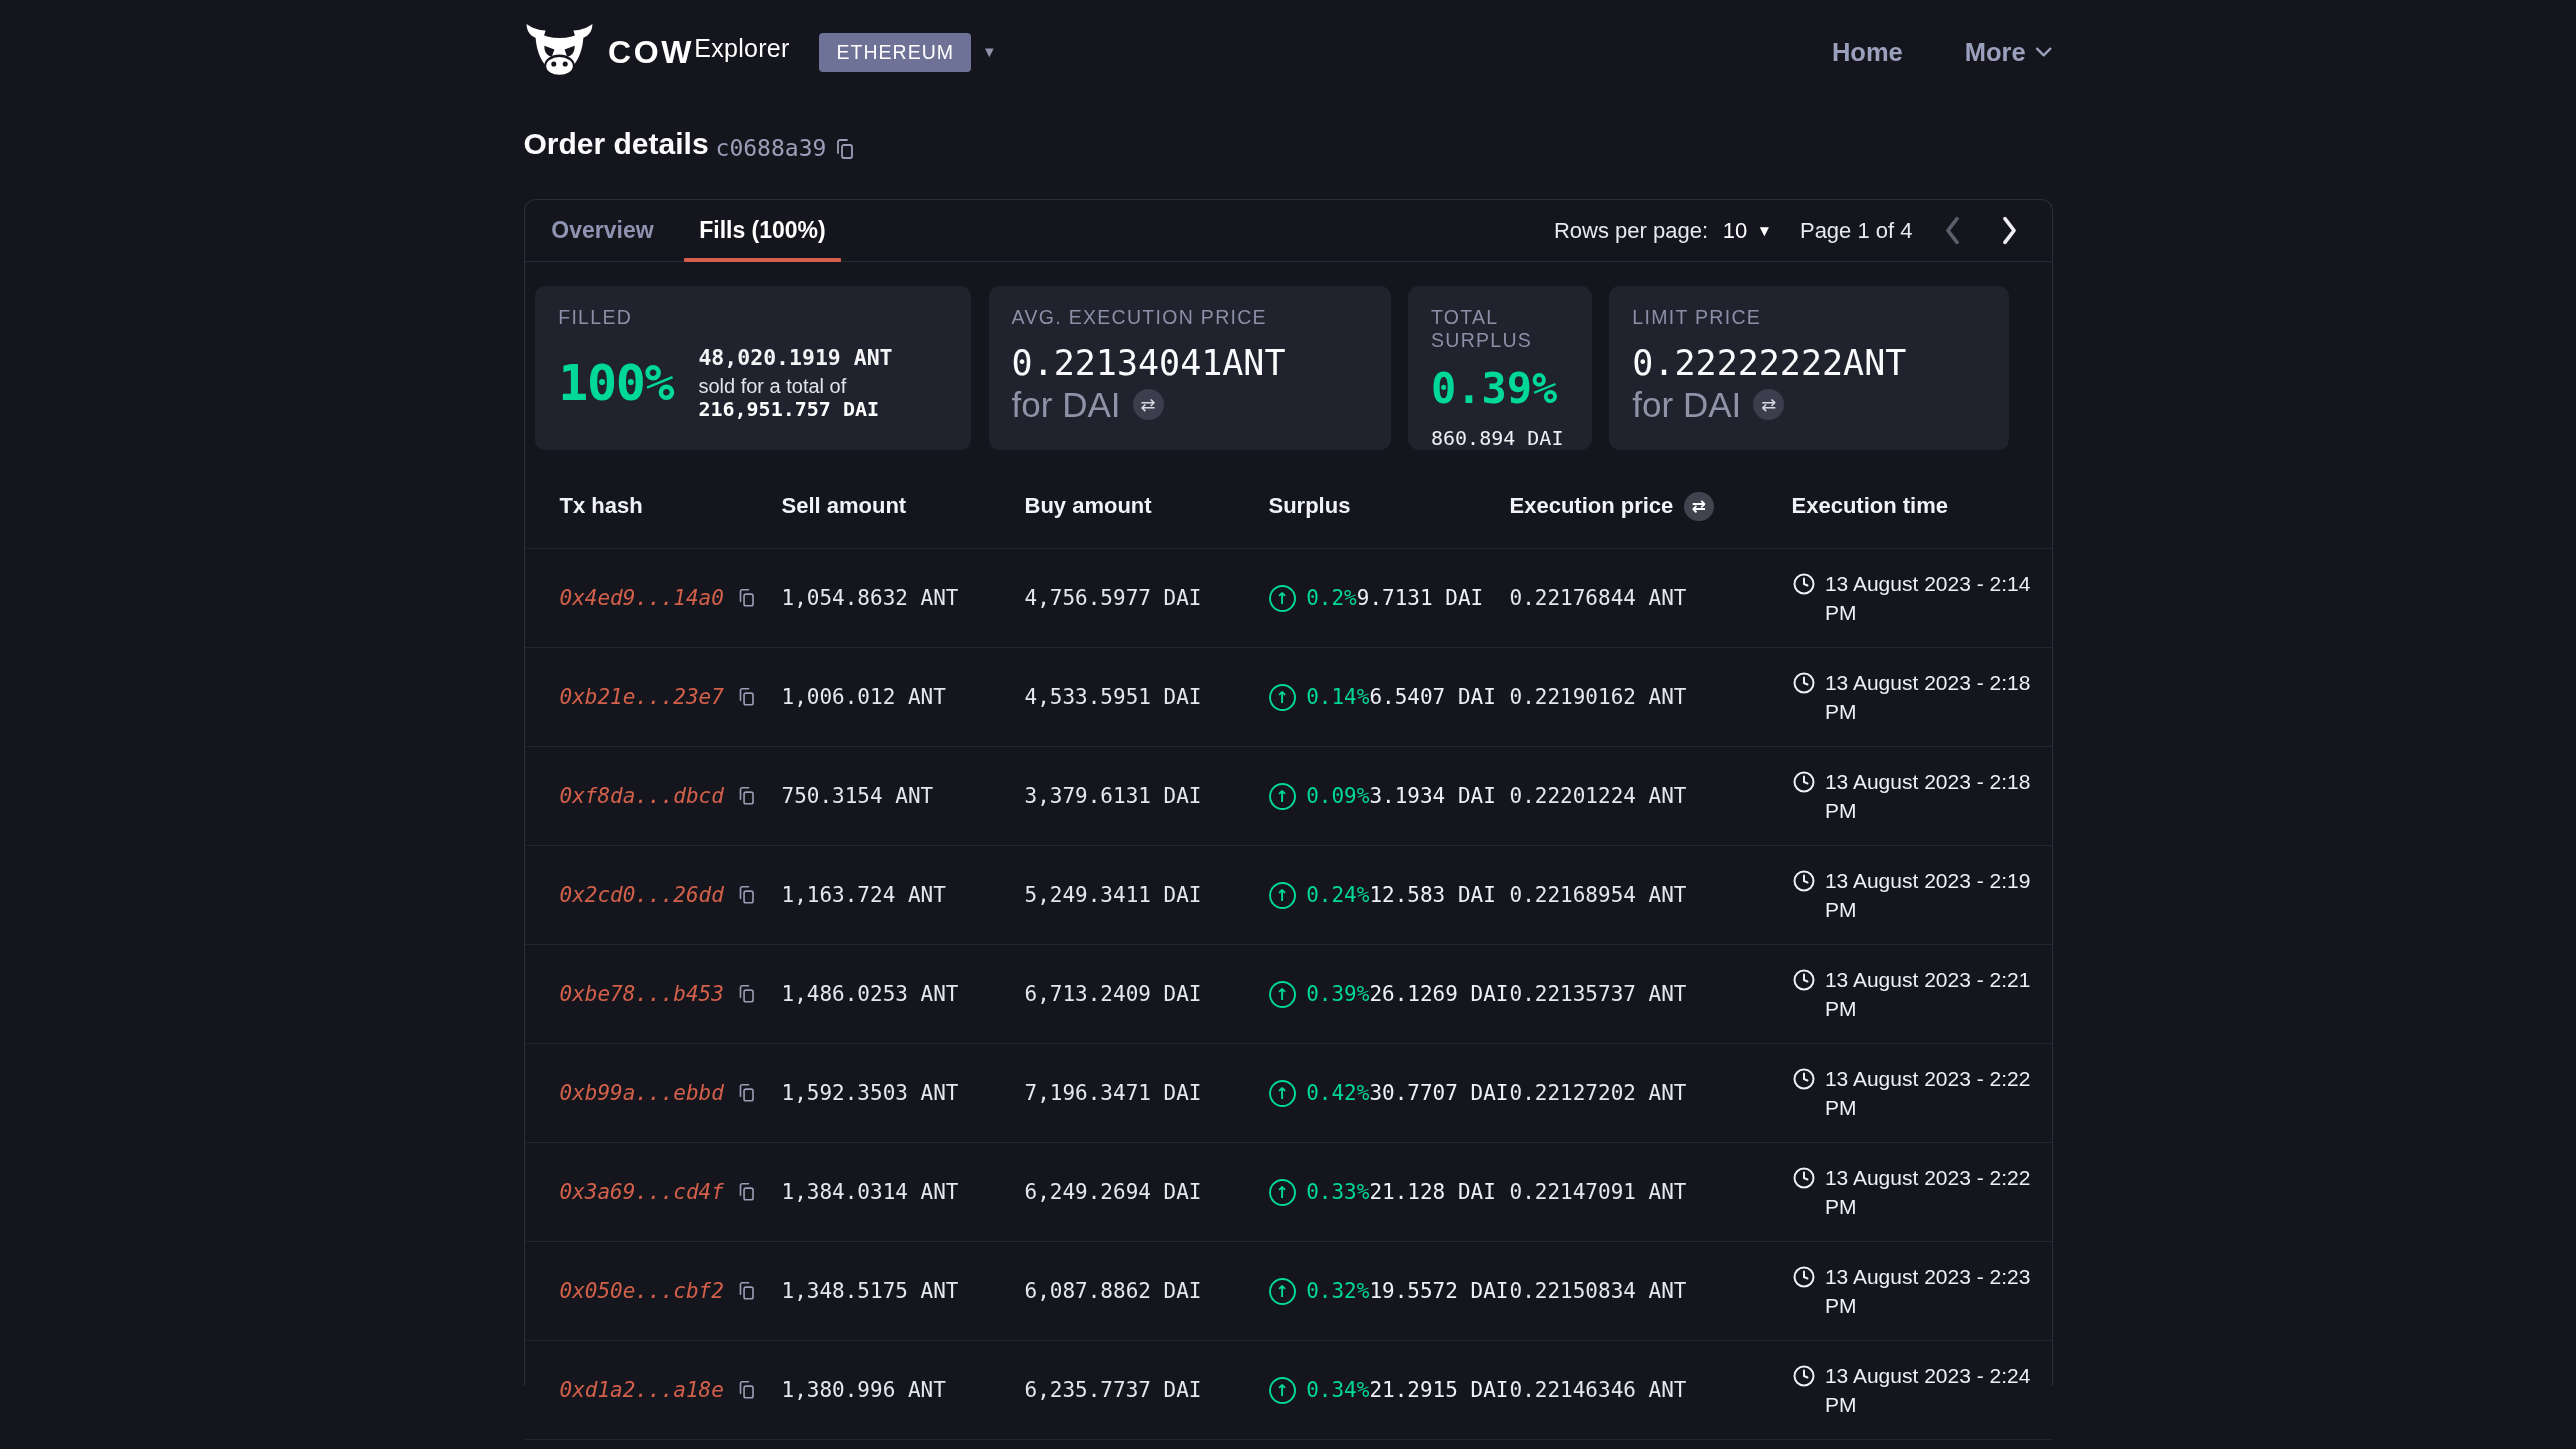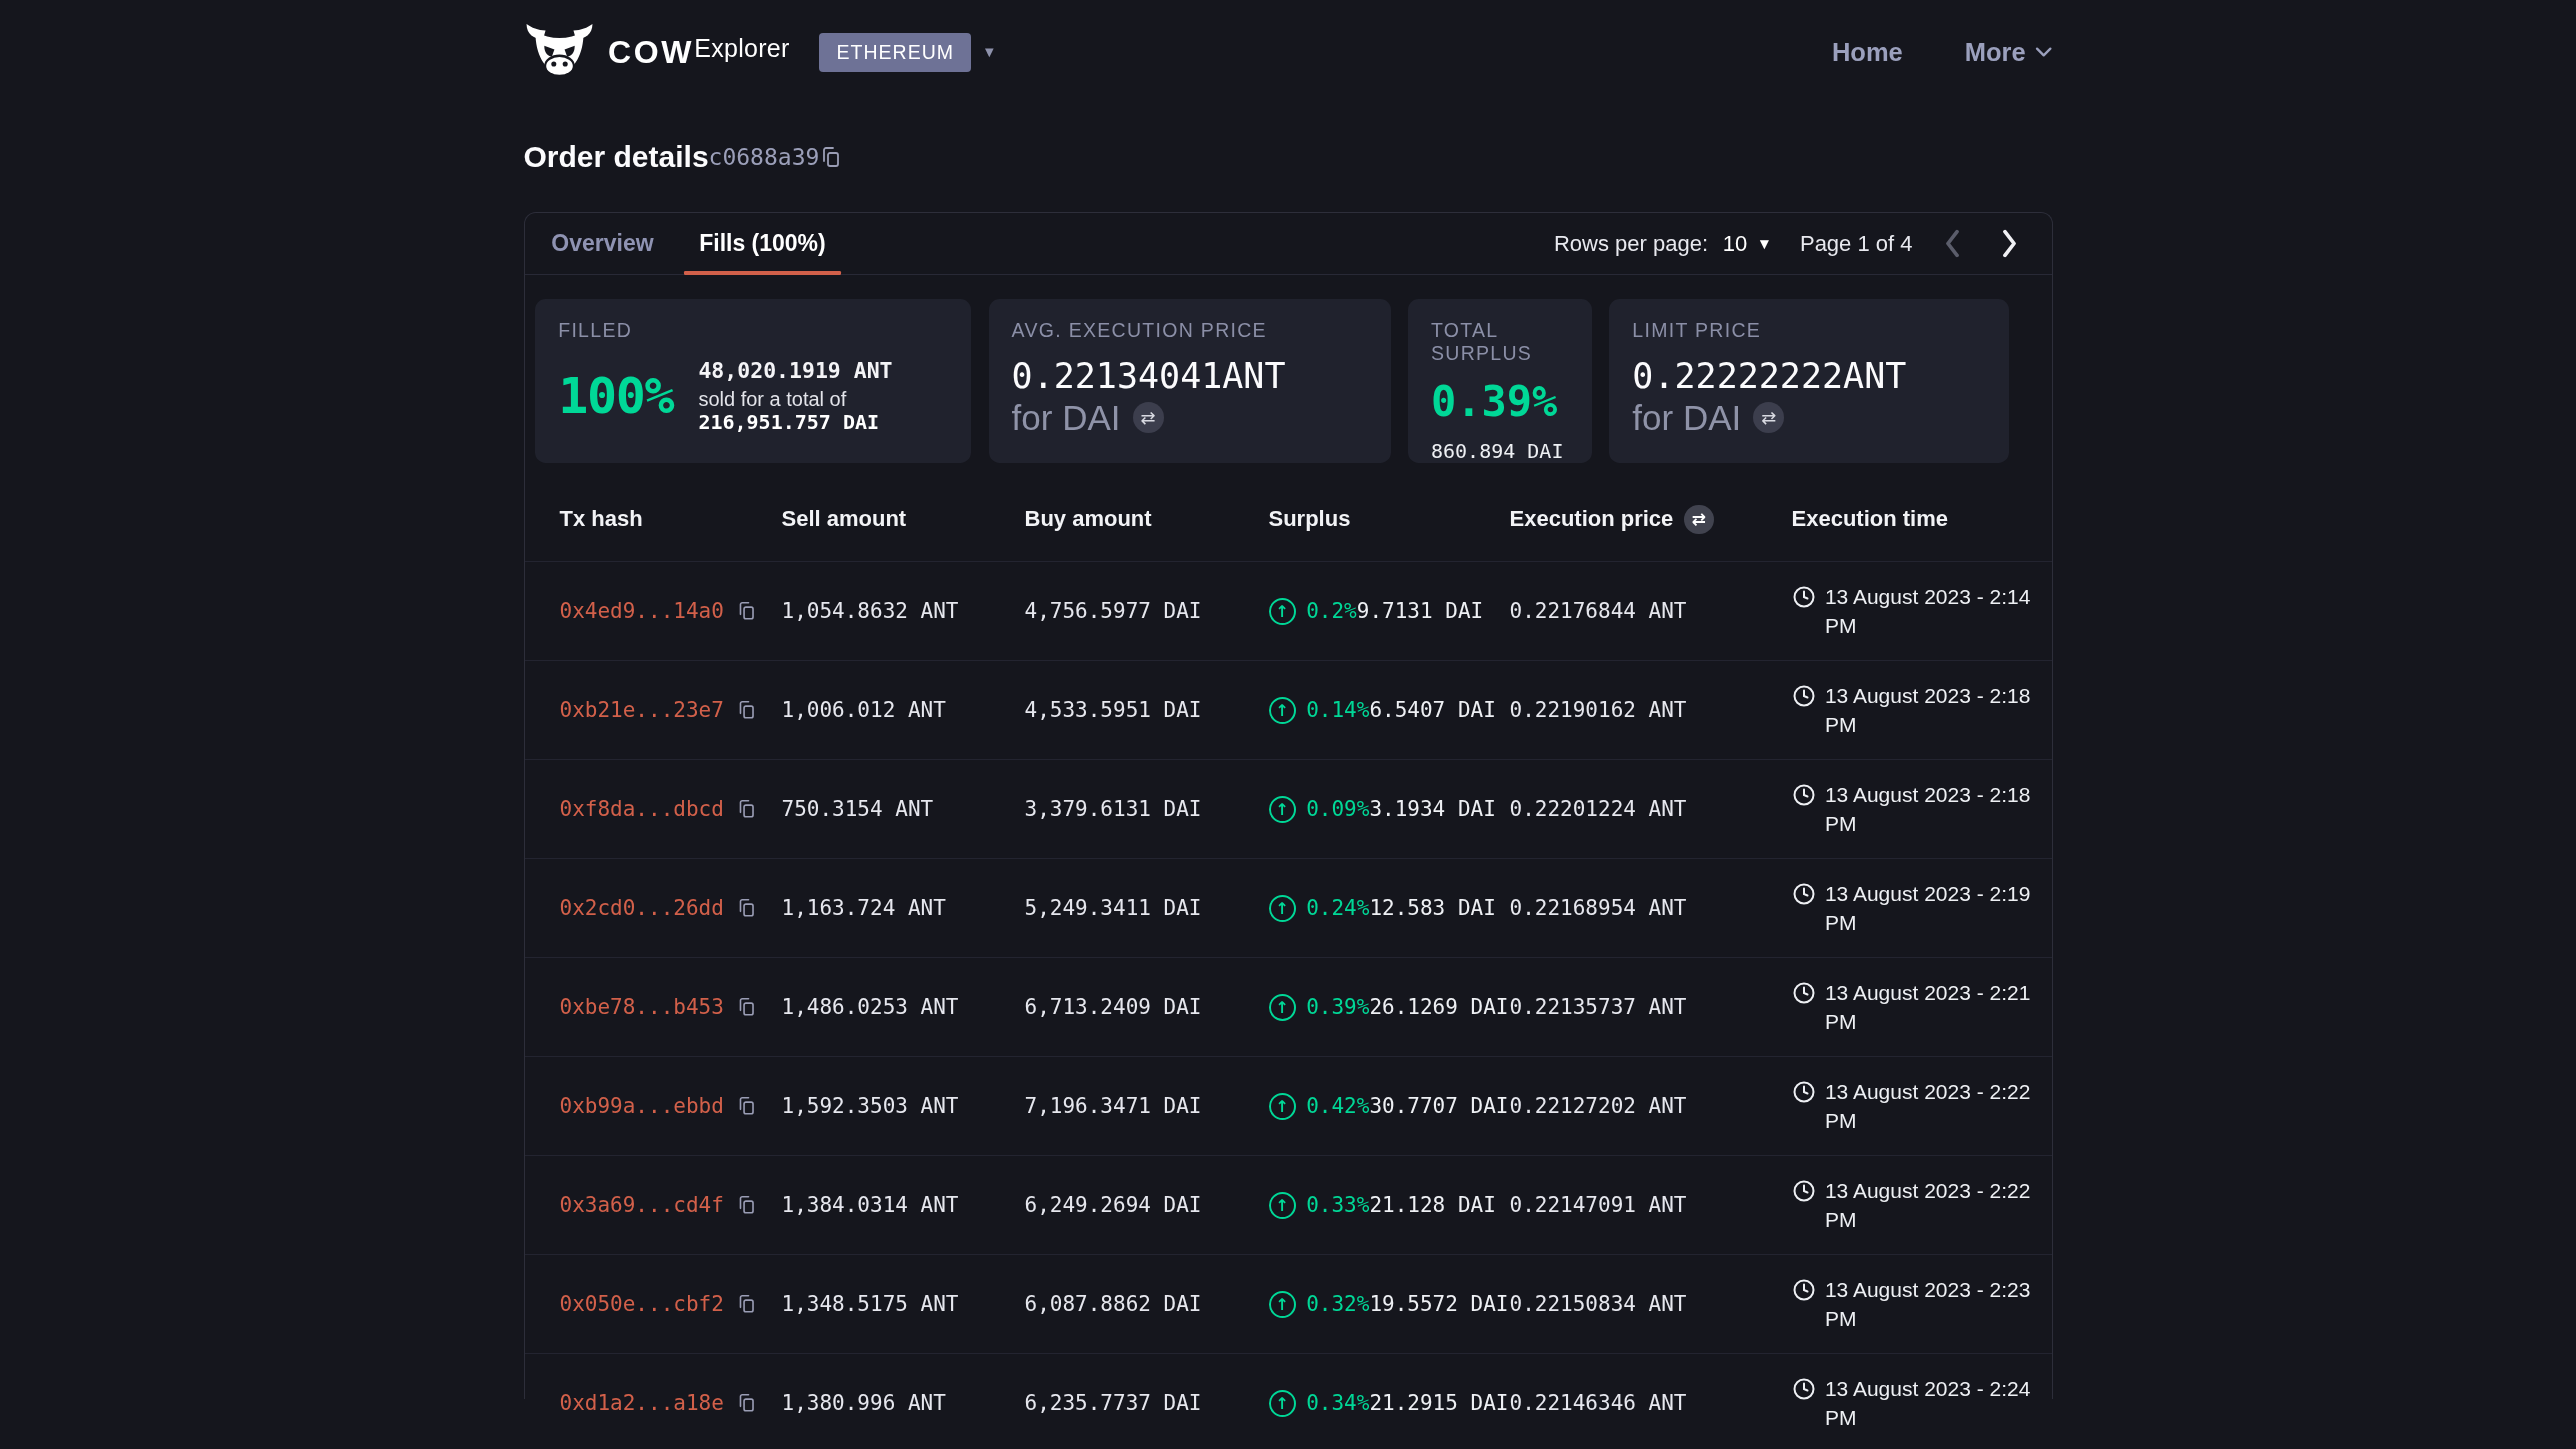--- a/index.html
+++ b/index.html
@@ -34,21 +34,21 @@
   .network-selector{display:flex;align-items:center;gap:10.7px;margin-left:29.5px;cursor:pointer;}
   .network-badge{
     background:var(--badge);color:#fff;font-weight:normal;font-size:19.5px;
     letter-spacing:1px;padding:8px 17.4px;border-radius:4px;
   }
   .badge-caret{color:#8e92ac;font-size:14.8px;}
   .nav{margin-left:auto;display:flex;align-items:center;gap:62px;}
   .nav-item{color:var(--nav);font-size:25.5px;font-weight:600;cursor:pointer;display:flex;align-items:center;gap:9.4px;}
 
   
-  .title-row{margin-top:60px;display:flex;align-items:center;gap:0;}
+  .title-row{margin-top:47px;display:flex;align-items:flex-end;gap:7px;}
   .page-title{font-size:30px;font-weight:bold;color:#fbfbfd;}
   .order-id{font-size:23px;color:#9b9fb9;}
   .icon-btn{background:none;border:none;cursor:pointer;display:inline-flex;align-items:center;padding:0;}
 
   
   .panel{
     margin-top:38px;
     border:1.3px solid var(--panel-border);
     border-bottom:none;
     border-radius:12px 12px 0 0;
@@ -114,21 +114,21 @@
   }
   .thead{padding-top:42px;padding-bottom:27px;border-bottom:1.3px solid var(--divider);}
   .th{font-size:22px;font-weight:bold;color:#f2f3f6;display:flex;align-items:center;gap:10.7px;}
   .sort-btn{
     width:29.5px;height:29.5px;border-radius:50%;background:#41434f;border:none;cursor:pointer;
     color:#fff;font-size:17px;display:inline-flex;align-items:center;justify-content:center;
     font-family:"DejaVu Sans",sans-serif;font-weight:bold;
   }
   .trow{height:99px;border-bottom:1.3px solid var(--divider);}
   .cell{font-size:21px;color:#e6e7ee;}
-  .hash-cell{display:flex;align-items:center;gap:12px;}
+  .hash-cell{display:flex;align-items:center;gap:12px;font-style:italic;}
   .hash-link{color:var(--orange);text-decoration:none;font-size:21px;}
   .surplus-cell{display:flex;align-items:center;gap:10.7px;}
   .up-badge{
     width:27px;height:27px;border:2px solid var(--green);border-radius:50%;
     color:var(--green);display:inline-flex;align-items:center;justify-content:center;
     font-size:16px;font-weight:bold;flex:none;font-family:"DejaVu Sans",sans-serif;
   }
   .surplus-pct{color:var(--green);}
   .surplus-amt{color:#eef0f4;}
   .time-cell{display:flex;align-items:flex-start;gap:9.4px;font-family:"Liberation Sans",sans-serif;font-size:21px;color:#eef0f4;line-height:1.4;}

